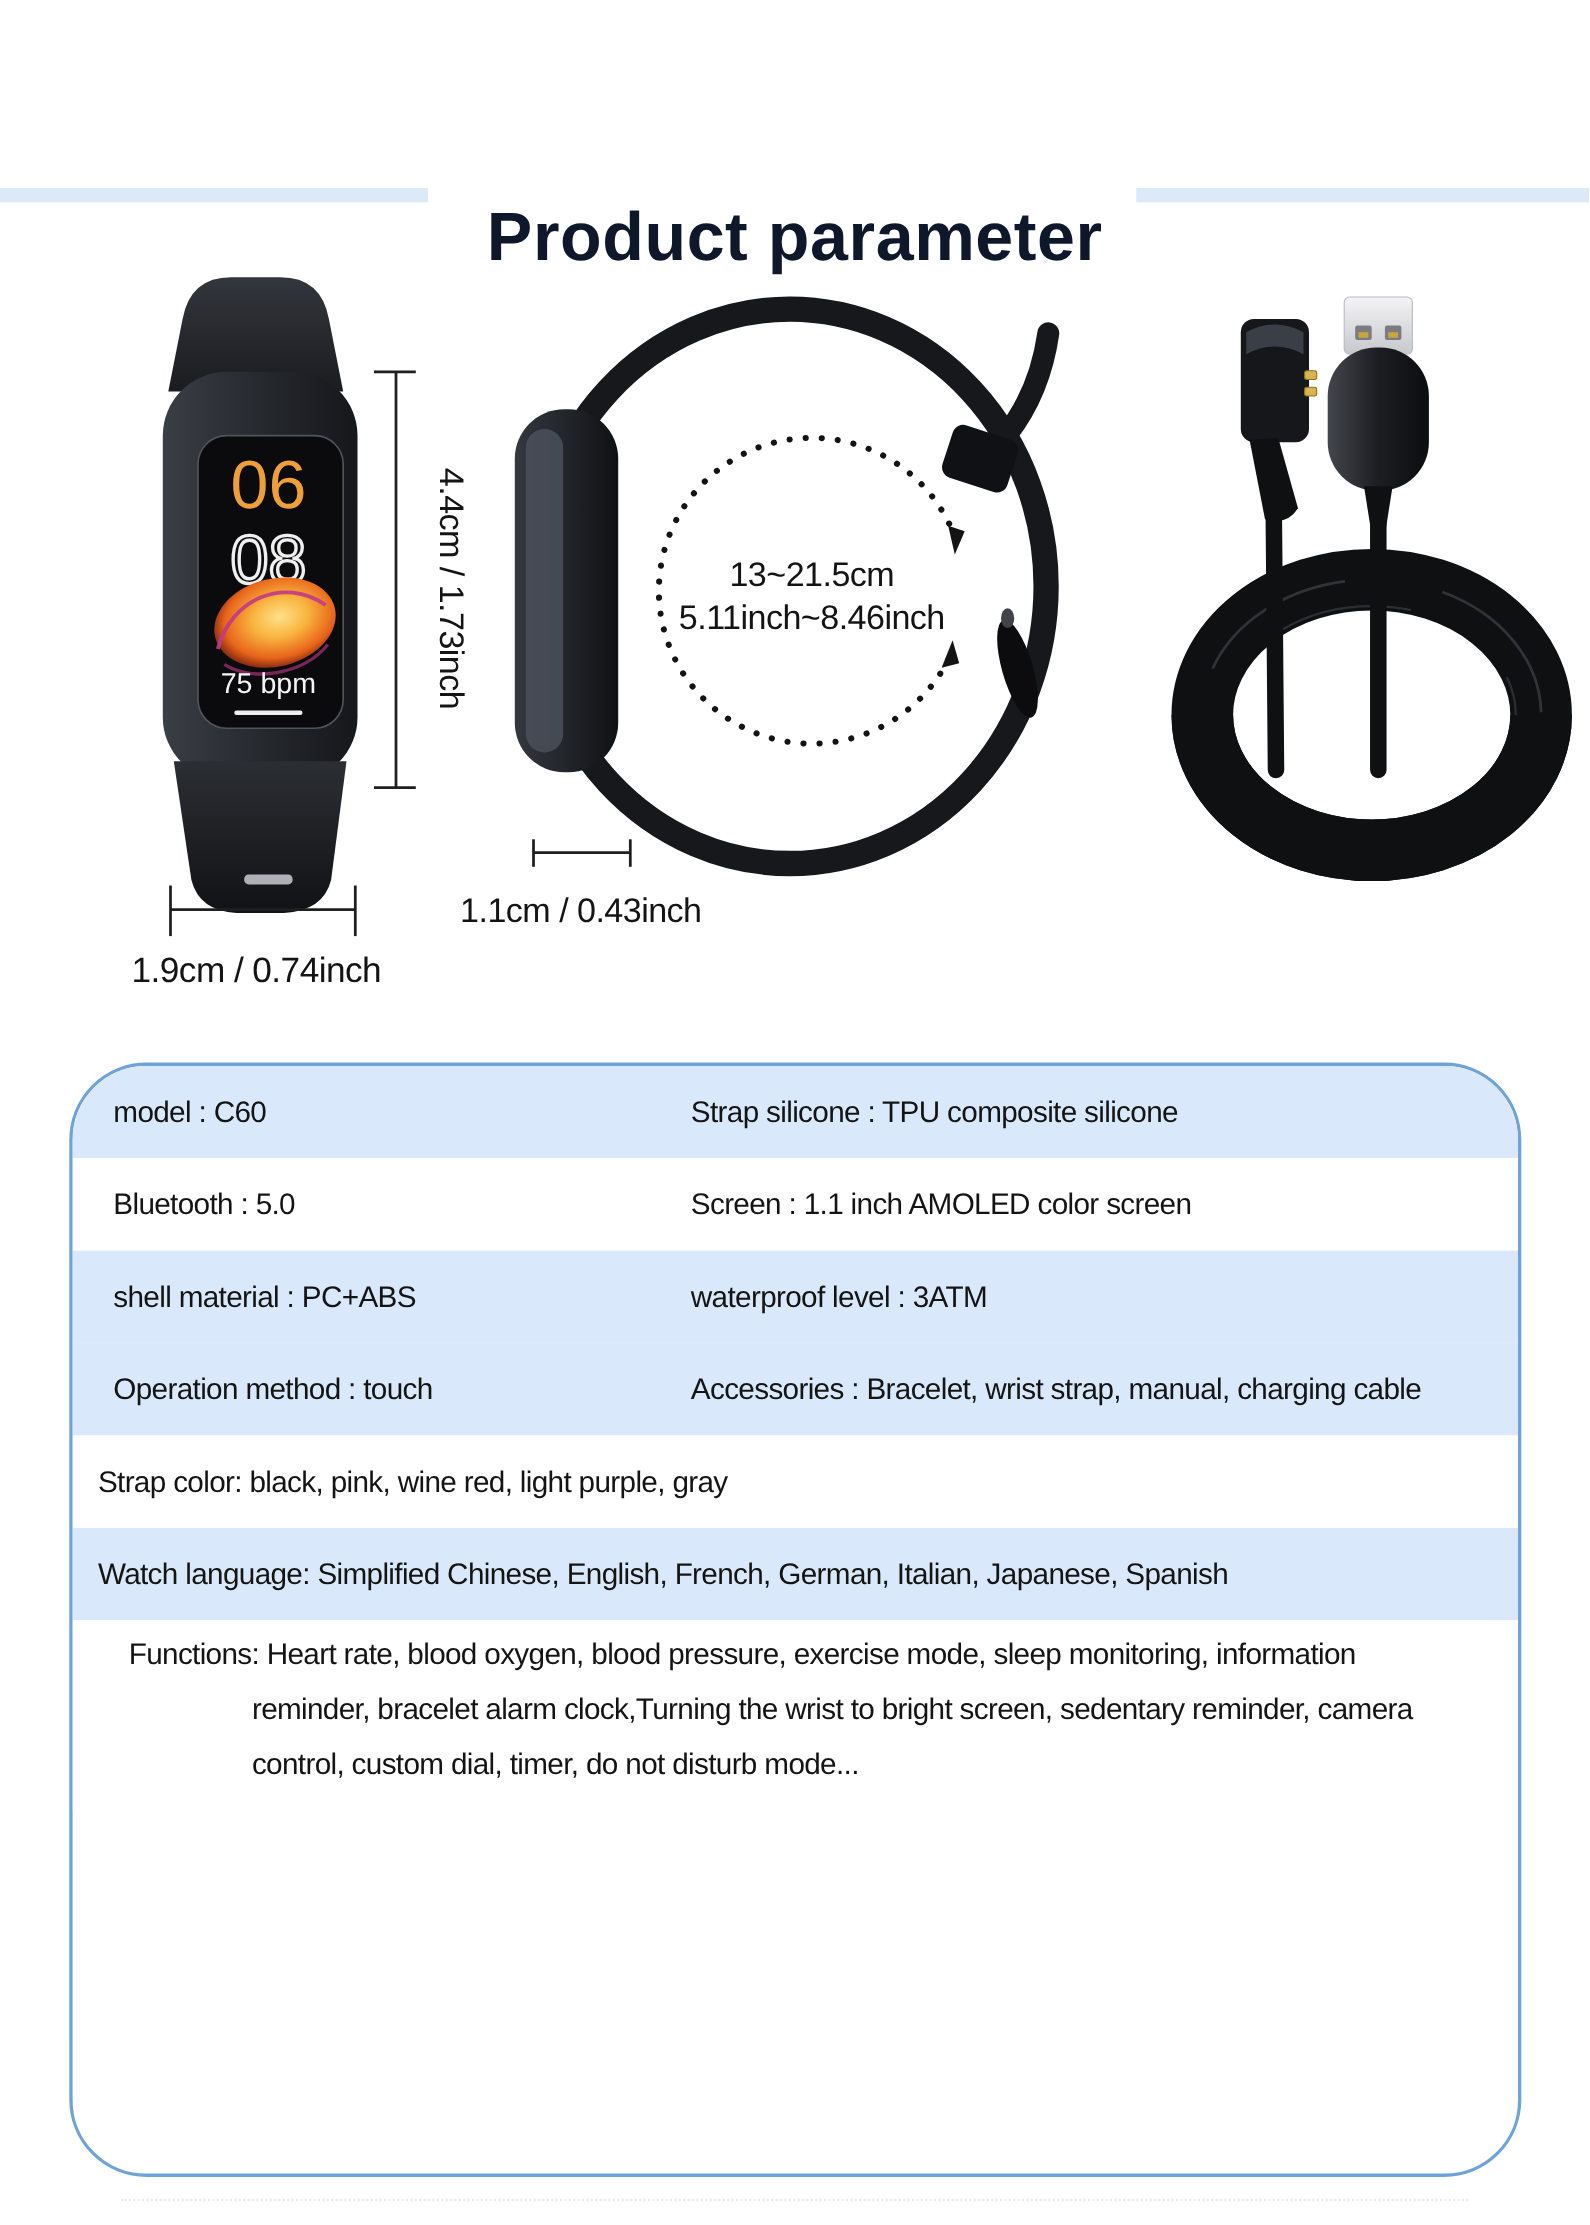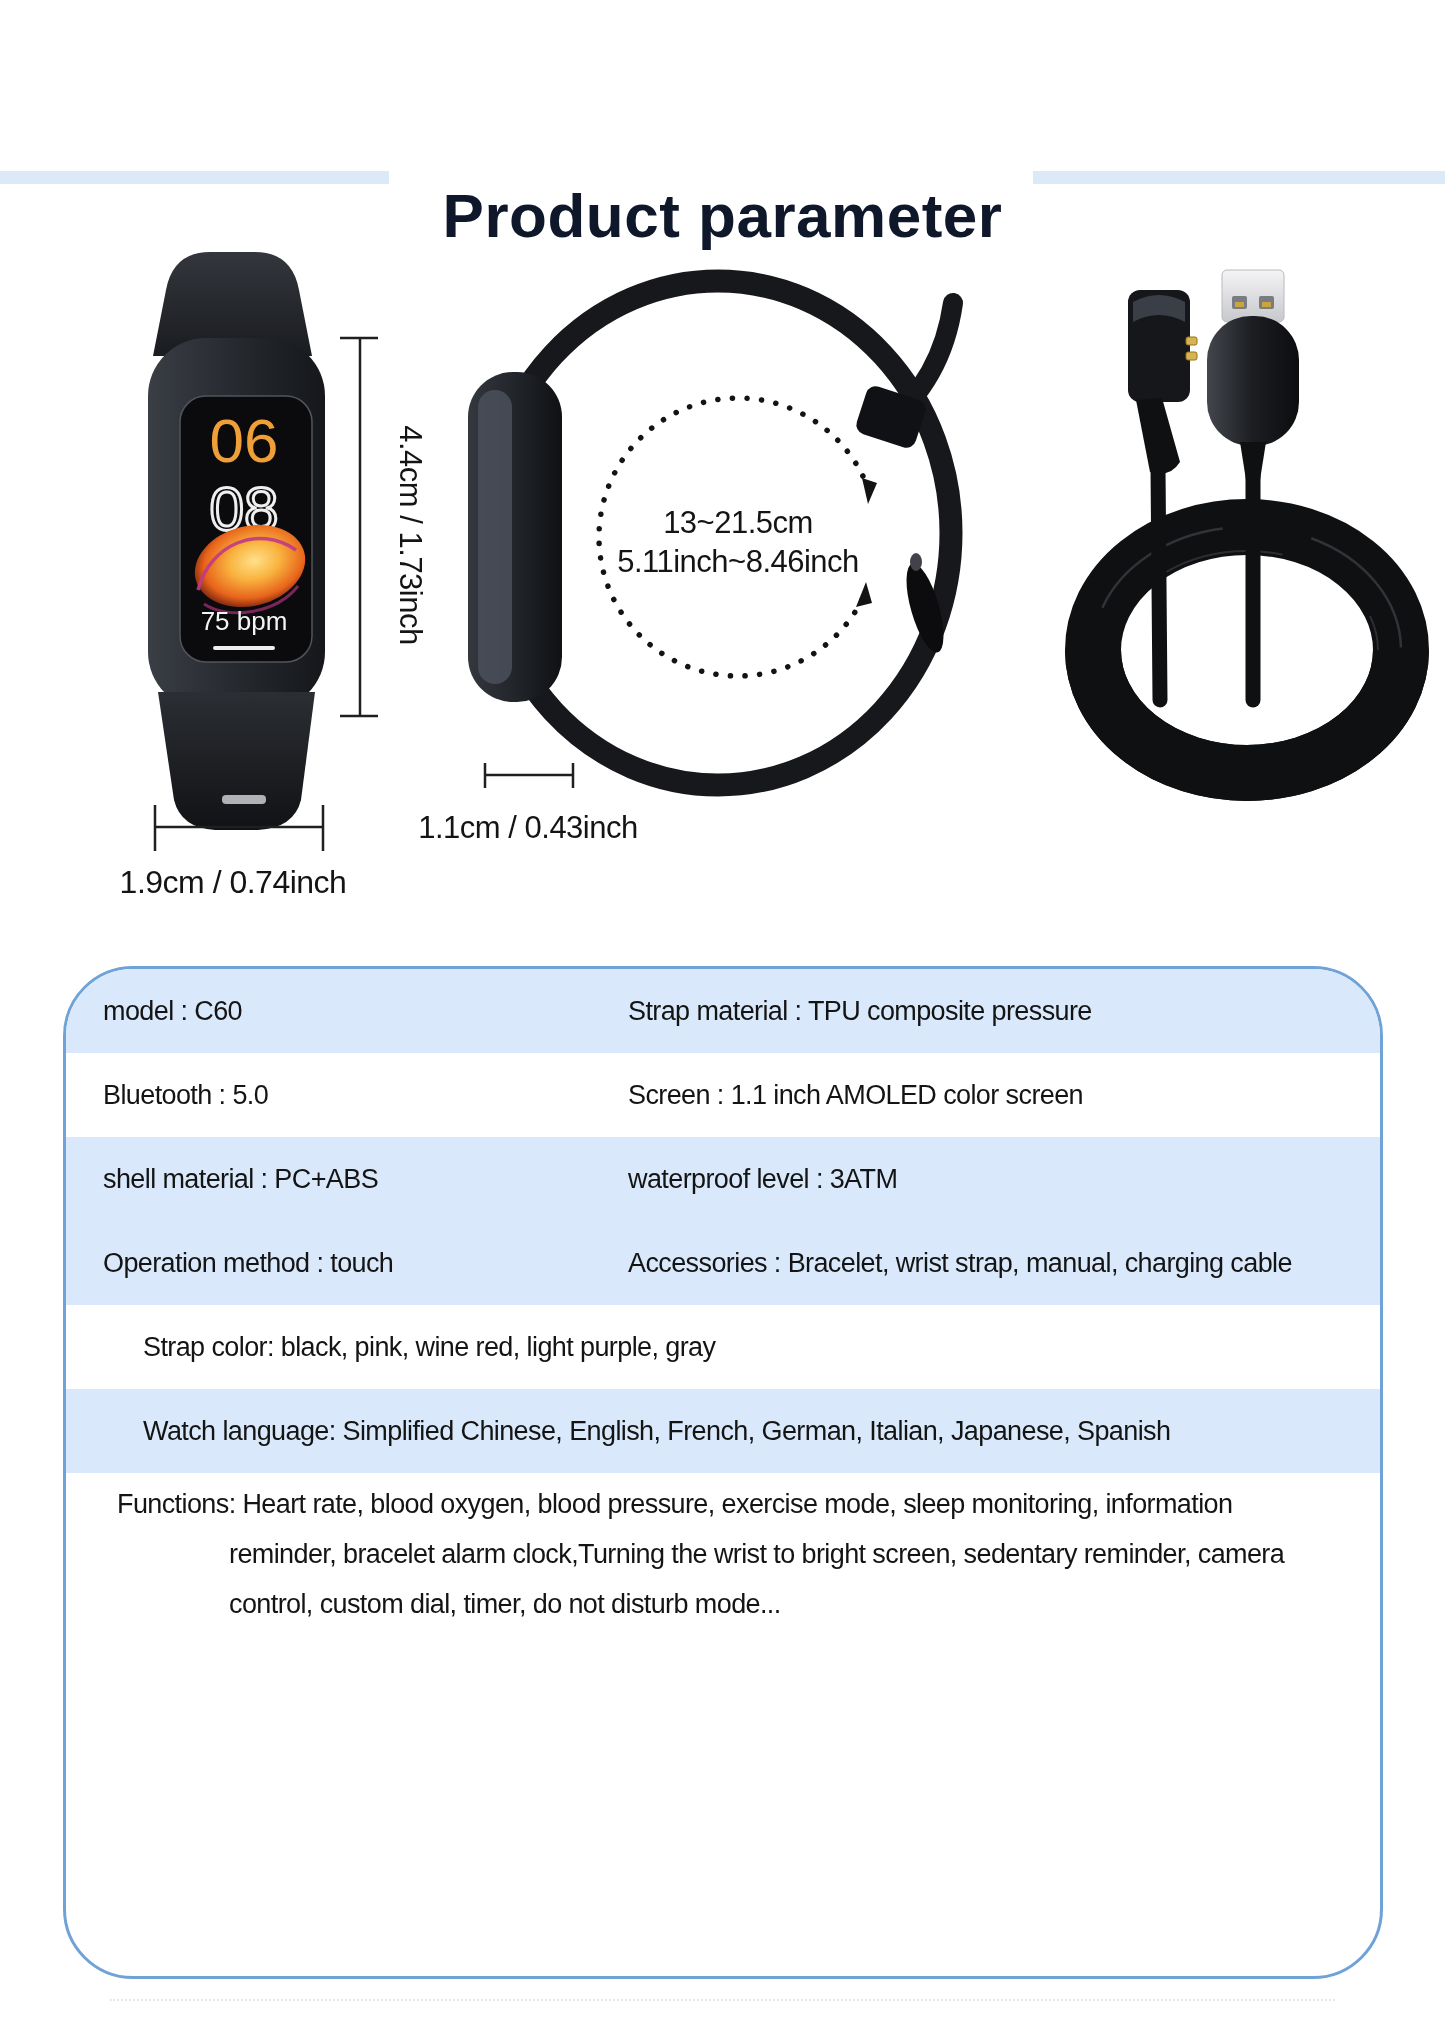--- a/index.html
+++ b/index.html
@@ -16,21 +16,21 @@
   
   .spec-table{position:absolute;left:63px;top:966px;width:1320px;height:1013px;
               border:3px solid #6FA3D8;border-radius:70px;overflow:hidden;box-sizing:border-box;
               background:#ffffff;}
   .spec-row{display:flex;align-items:center;height:84px;padding-left:37px;box-sizing:border-box;
             font-size:27px;letter-spacing:-0.6px;color:#141414;}
   .spec-row.blue{background:#D9E9FB;}
   .spec-row.white{background:#ffffff;}
   .spec-row .cell-left{flex:0 0 525px;white-space:nowrap;}
   .spec-row .cell-right{flex:1;white-space:nowrap;}
-  .spec-row.single{padding-left:77px;}
+  .spec-row.single{padding-left:23px;}
   .spec-row.functions{height:173px;padding:0 50px 12px 163px;text-indent:-112px;
                       font-size:27px;line-height:50px;align-items:center;display:flex;}
   .bottom-sep{position:absolute;left:110px;top:1999px;width:1225px;border-top:2px dotted #DADADA;opacity:.6;}
   svg text{font-family:"Liberation Sans",sans-serif;}
 </style>
 </head>
 <body>
 
 <div class="page">
 
@@ -150,21 +150,21 @@
         <rect x="1186" y="337" width="11" height="8" rx="2" fill="#D7B356" stroke="#937415" stroke-width="1"></rect>
         <rect x="1186" y="352" width="11" height="8" rx="2" fill="#D7B356" stroke="#937415" stroke-width="1"></rect>
         <path d="M1136 400 L1162 398 L1180 462 Q1170 478 1150 472 Z" fill="#0F1012"></path>
       </g>
     </g>
   </svg>
 
   <div class="spec-table">
     <div class="spec-row blue">
       <div class="cell-left">model : C60</div>
-      <div class="cell-right">Strap material : TPU composite pressure</div>
+      <div class="cell-right">Strap silicone : TPU composite silicone</div>
     </div>
     <div class="spec-row white">
       <div class="cell-left">Bluetooth : 5.0</div>
       <div class="cell-right">Screen : 1.1 inch AMOLED color screen</div>
     </div>
     <div class="spec-row blue">
       <div class="cell-left">shell material : PC+ABS</div>
       <div class="cell-right">waterproof level : 3ATM</div>
     </div>
     <div class="spec-row blue">

